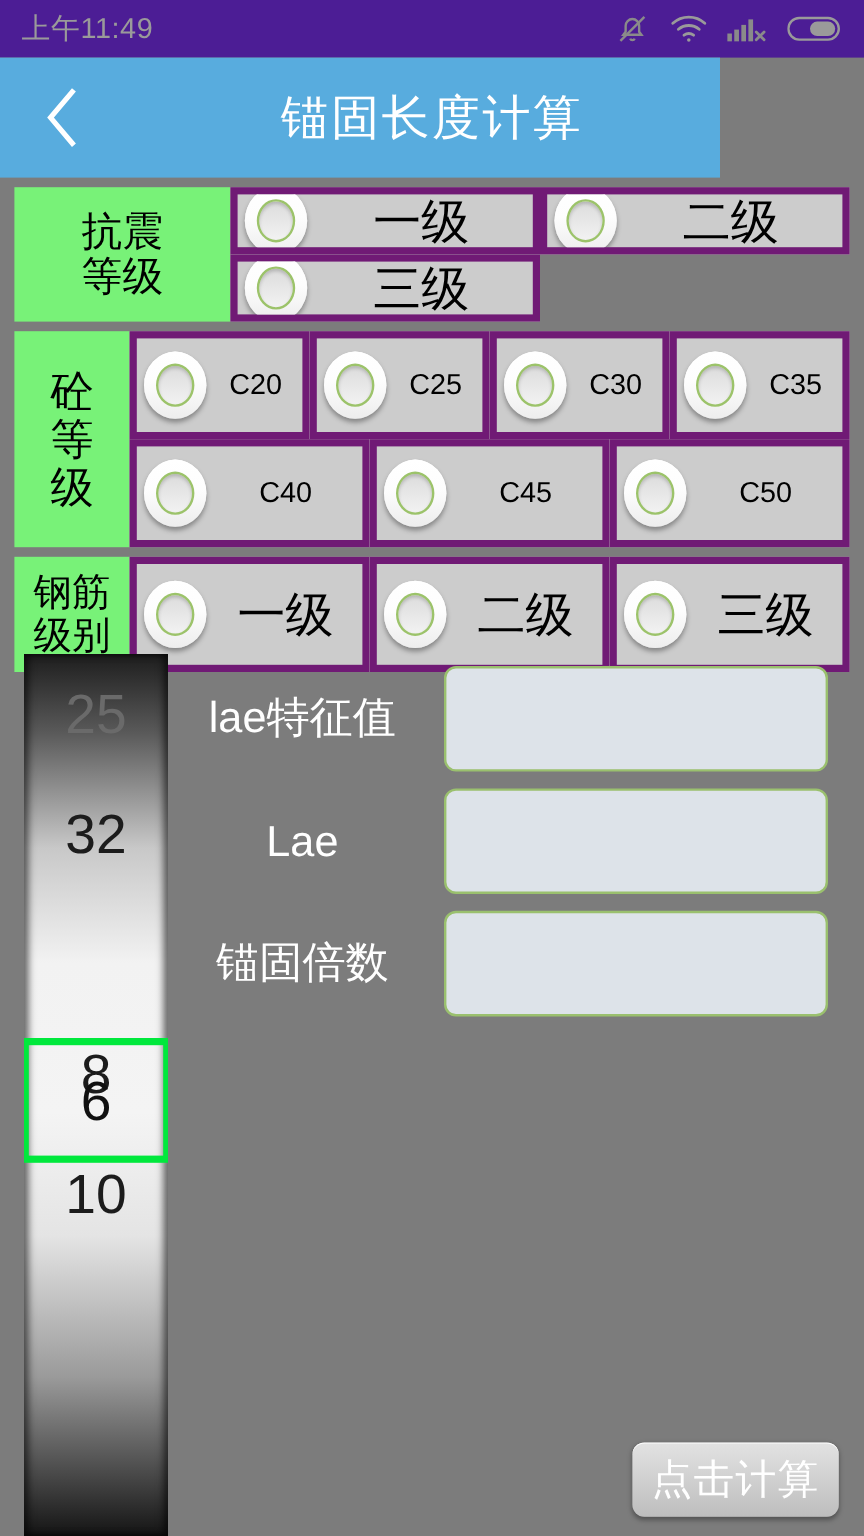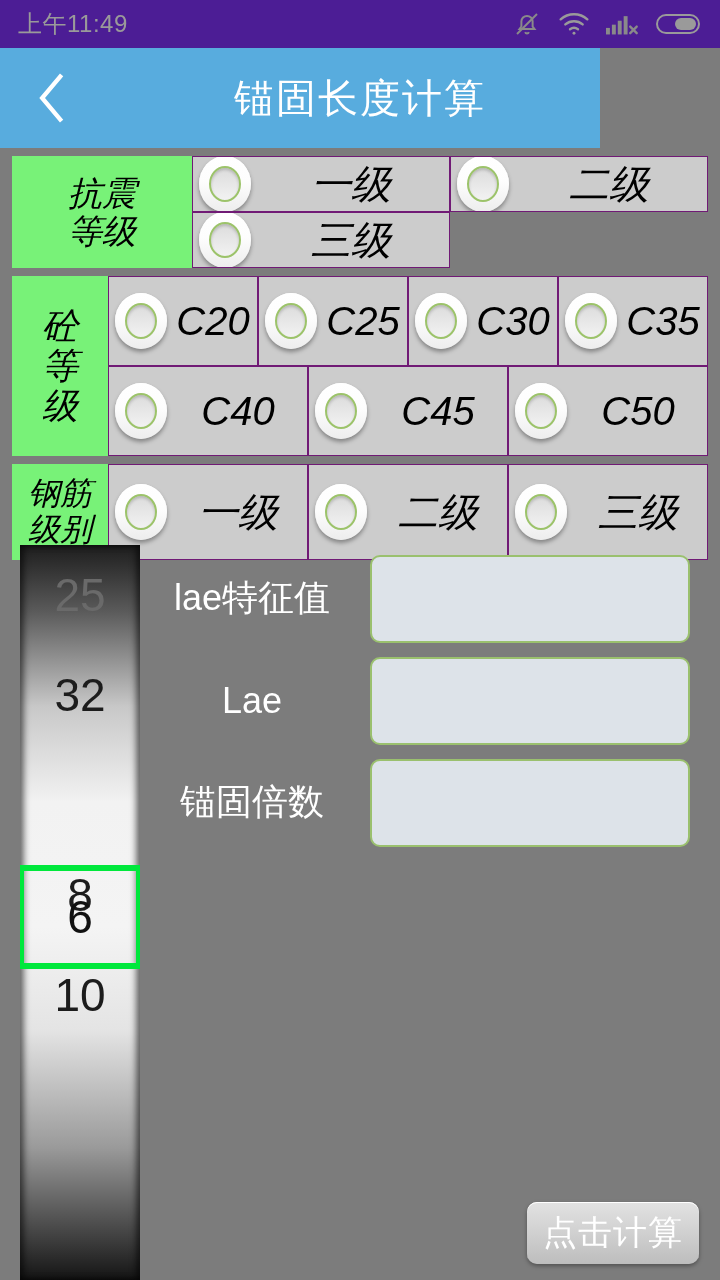--- a/index.html
+++ b/index.html
@@ -34,32 +34,32 @@
     position:absolute; left:0; top:0; width:720px; height:100px;
     display:flex; align-items:center; justify-content:center;
     color:#ffffff; font-size:40px; letter-spacing:2px;
   }
 
   
   .options{
     position:absolute; left:0; top:148px; width:720px; height:396px;
     padding:8px 12px 0 12px;
   }
-  .group{ display:flex; margin-bottom:8px;font-style:italic; }
+  .group{ display:flex; margin-bottom:8px; }
   .glabel{
     background:#78f278; color:#000;
     display:flex; align-items:center; justify-content:center;
     text-align:center; font-size:34px; line-height:1.12;
     flex:0 0 auto;
   }
   .glabel span{ display:block; }
   .grows{ flex:1 1 auto; display:flex; flex-direction:column; }
   .grow{ display:flex; flex:1 1 auto; }
   .opt{
-    background:#cccccc; border:1px solid #701a75;
+    background:#cccccc; border:6px solid #701a75;
     display:flex; align-items:center; gap:8px;
     padding:0 6px; position:relative; overflow:hidden;
   }
   .opt-label{ color:#000; flex:1 1 auto; text-align:center; }
 
   
   .radio{
     flex:0 0 auto; position:relative;
     width:52px; height:56px; border-radius:50%;
     background:linear-gradient(180deg,#ffffff 0%,#fdfdfd 45%,#ededed 100%);
@@ -79,21 +79,21 @@
   .g-seismic .grow{ height:56px; }
   .g-seismic .opt{ width:50%; }
   .g-seismic .opt-label{ font-size:40px; }
 
   
   .g-conc .glabel{ width:96px; height:180px; font-size:36px; }
   .g-conc .grows{ height:180px; }
   .g-conc .grow{ height:90px; }
   .g-conc .r1 .opt{ width:25%; }
   .g-conc .r2 .opt{ width:33.3333%; }
-  .g-conc .opt-label{ font-size:40px; }
+  .g-conc .opt-label{ font-size:24px; }
 
   
   .g-rebar .glabel{ width:96px; height:96px; font-size:32px; }
   .g-rebar .grows{ height:96px; }
   .g-rebar .grow{ height:96px; }
   .g-rebar .opt{ width:33.3333%; }
   .g-rebar .opt-label{ font-size:40px; }
 
   
   .picker{

